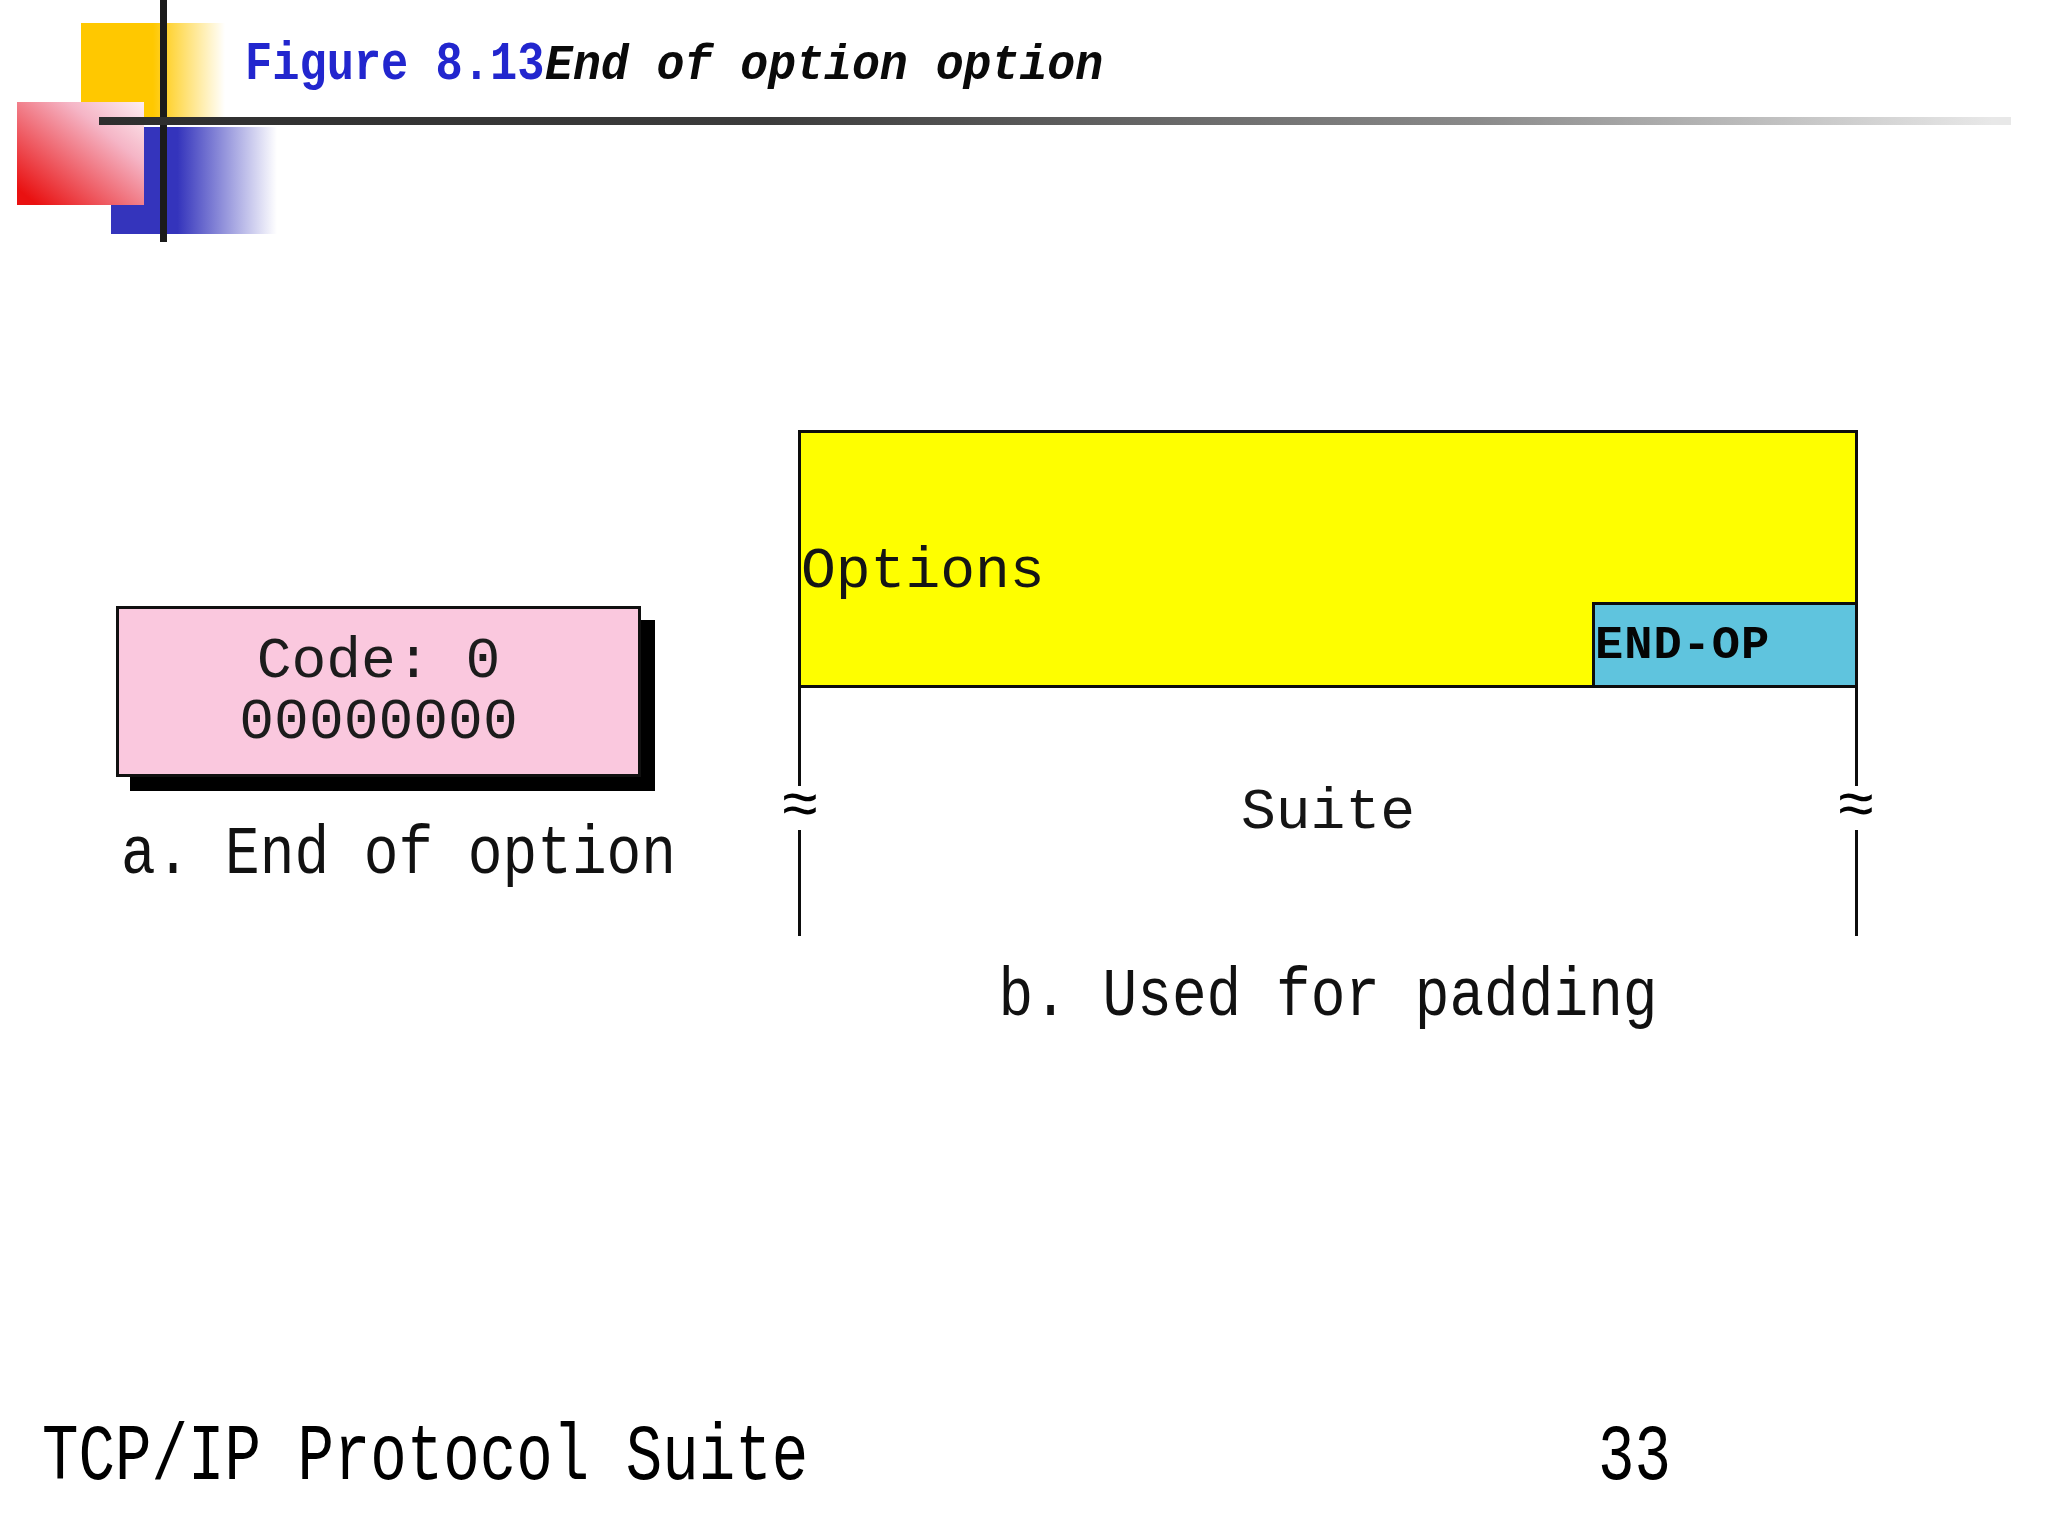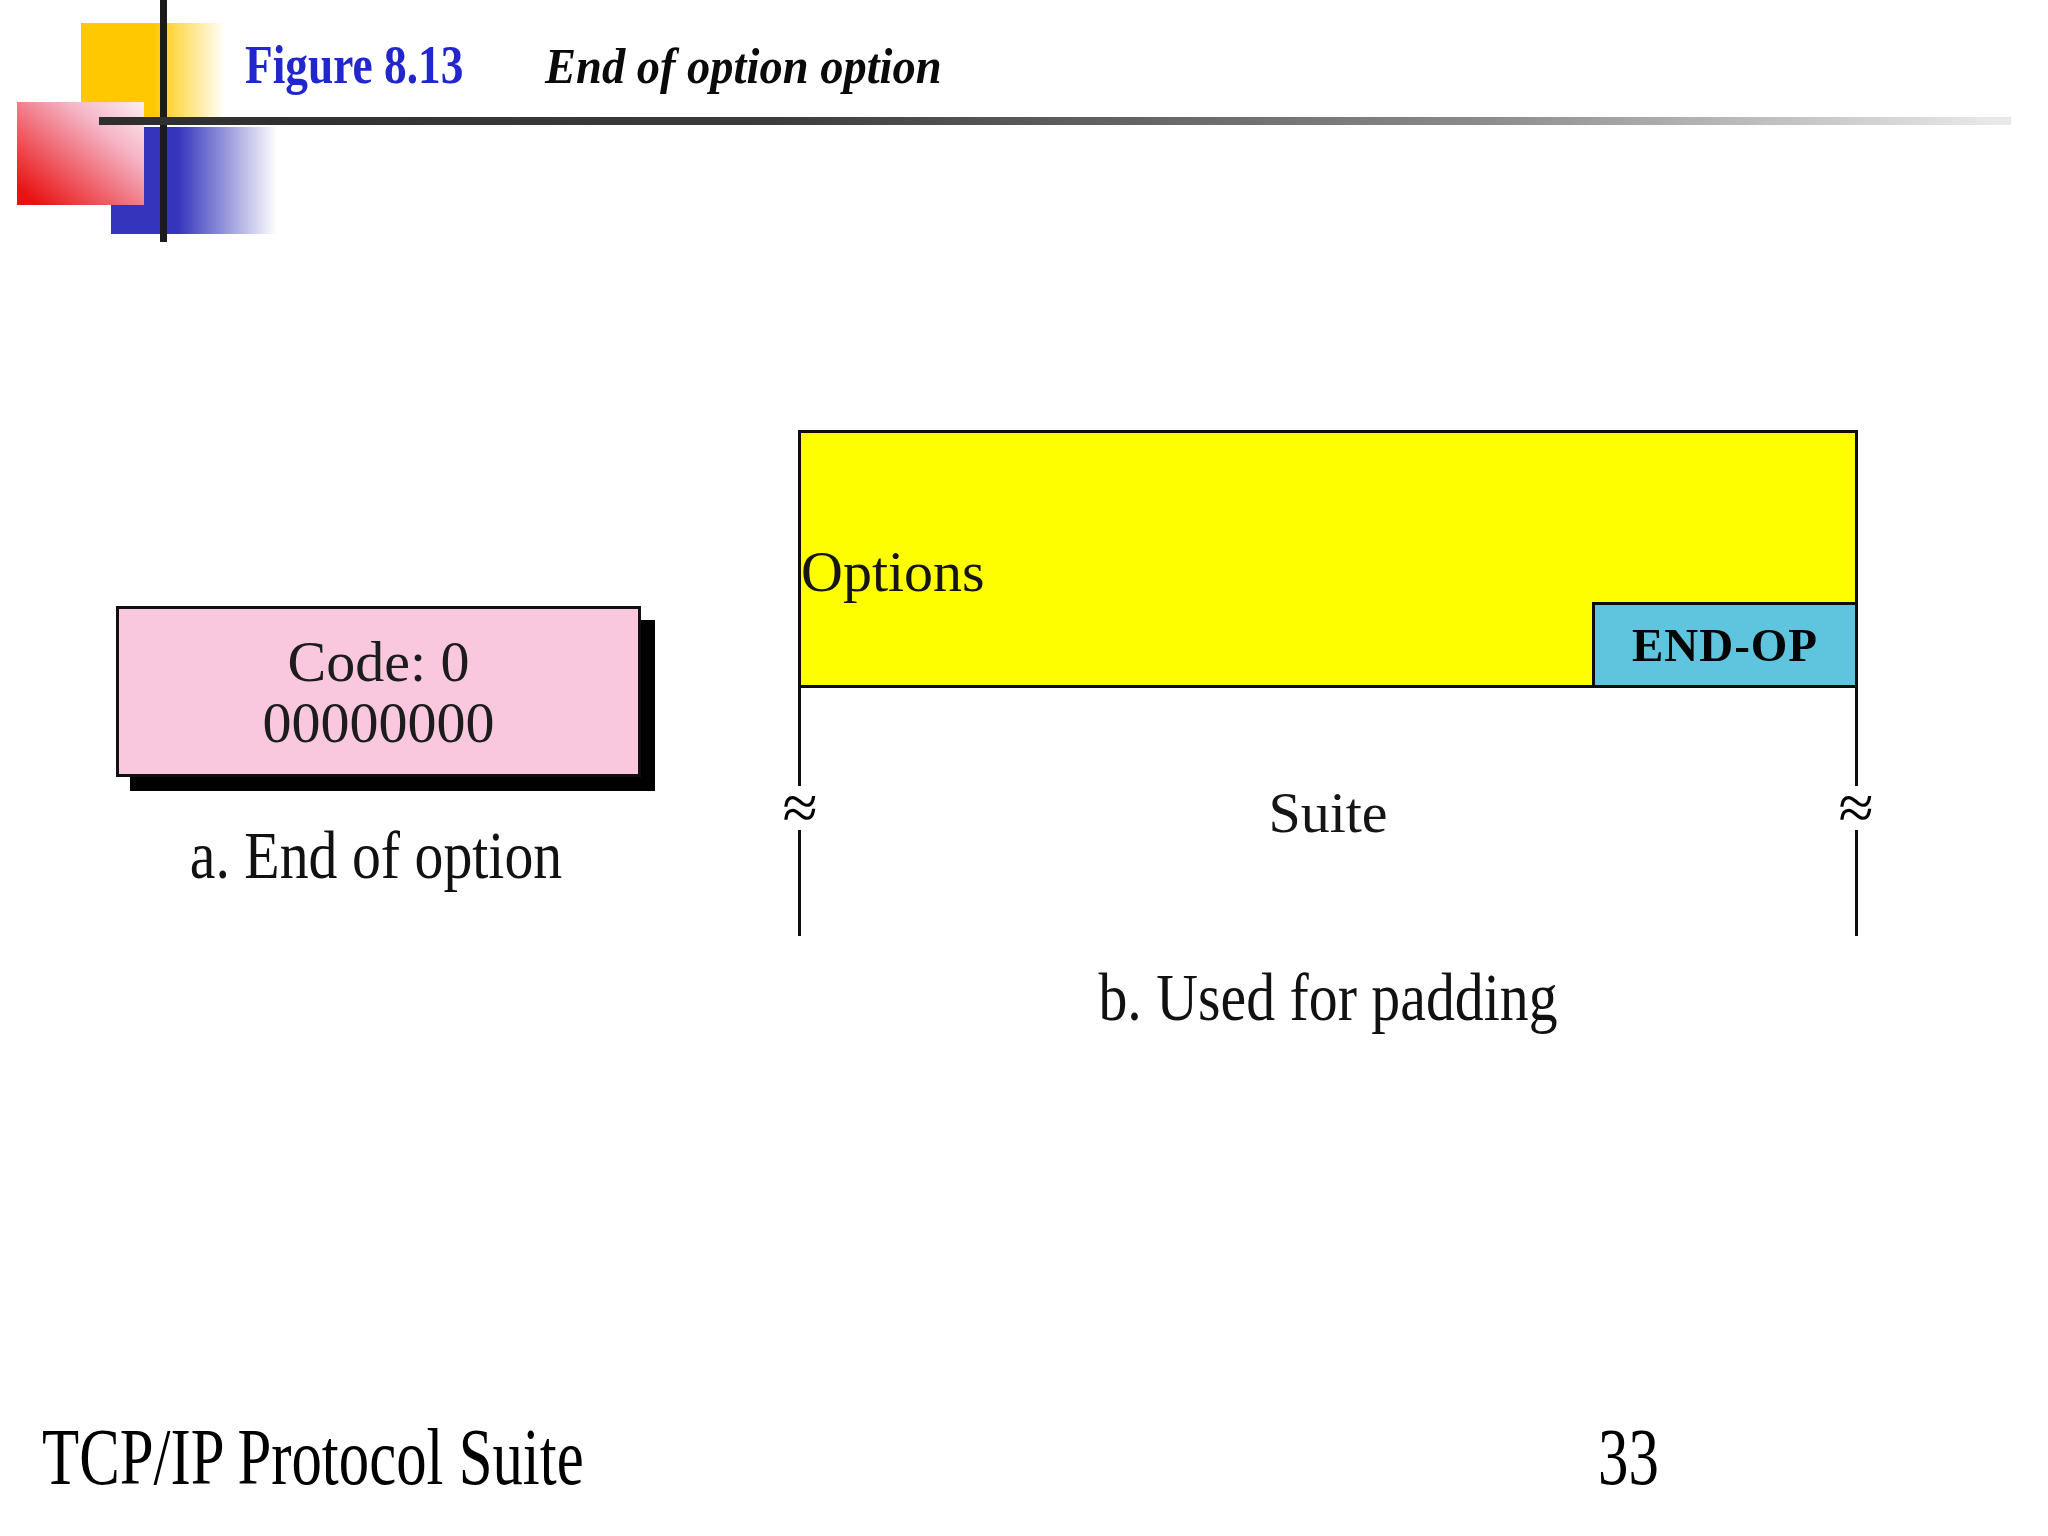--- a/index.html
+++ b/index.html
@@ -1,18 +1,18 @@
 <!DOCTYPE html>
 <html><head>
 <meta charset="utf-8">
 <style>
   html,body{margin:0;padding:0;background:#ffffff;}
   .slide{
     position:relative;width:2048px;height:1536px;overflow:hidden;
-    background:#ffffff;font-family:Liberation Serif, serif;color:#111;
+    background:#ffffff;font-family:Liberation Mono, monospace;color:#111;
   }
   .abs{position:absolute;}
 
   
   .deco-yellow{left:81px;top:23px;width:144px;height:97px;
     background:linear-gradient(90deg,#ffc800 0%,#ffc800 50%,rgba(255,200,0,0) 100%);z-index:1;}
   .deco-blue{left:111px;top:127px;width:166px;height:107px;
     background:linear-gradient(90deg,#3434bc 0%,#3434bc 40%,rgba(52,52,188,0) 100%);z-index:2;}
   .deco-red{left:17px;top:102px;width:127px;height:103px;
     background:linear-gradient(to top right,#e91111 8%,#f5b5c6 70%,#fdeef2 100%);z-index:3;}
@@ -36,21 +36,21 @@
 
   
   .packet{left:798px;top:430px;width:1060px;height:506px;box-sizing:border-box;
     border:3px solid #0d0d0d;background:#ffffff;}
   .options-area{position:relative;box-sizing:border-box;width:100%;height:255px;
     background:#fefe00;border-bottom:3px solid #0d0d0d;
     display:flex;align-items:center;justify-content:flex-start;padding-top:24px;}
   .options-text{font-size:58px;color:#151515;}
   .endop-box{position:absolute;right:-3px;top:169px;width:266px;height:86px;box-sizing:border-box;
     background:#5fc4de;border:3px solid #0d0d0d;
-    display:flex;align-items:center;justify-content:center;
+    display:flex;align-items:center;
     font-size:47px;font-weight:bold;letter-spacing:1px;color:#050505;}
   .data-area{box-sizing:border-box;width:100%;height:248px;background:#ffffff;
     display:flex;align-items:center;justify-content:center;}
   .data-text{font-size:58px;color:#151515;}
   .break-mark{position:absolute;top:353px;width:46px;height:44px;background:#ffffff;
     display:flex;align-items:center;justify-content:center;
     font-size:64px;line-height:44px;color:#000;}
   .break-left{left:-24px;}
   .break-right{right:-24px;}
   .caption-b{left:798px;top:958px;width:1060px;text-align:center;font-size:68px;color:#111;

